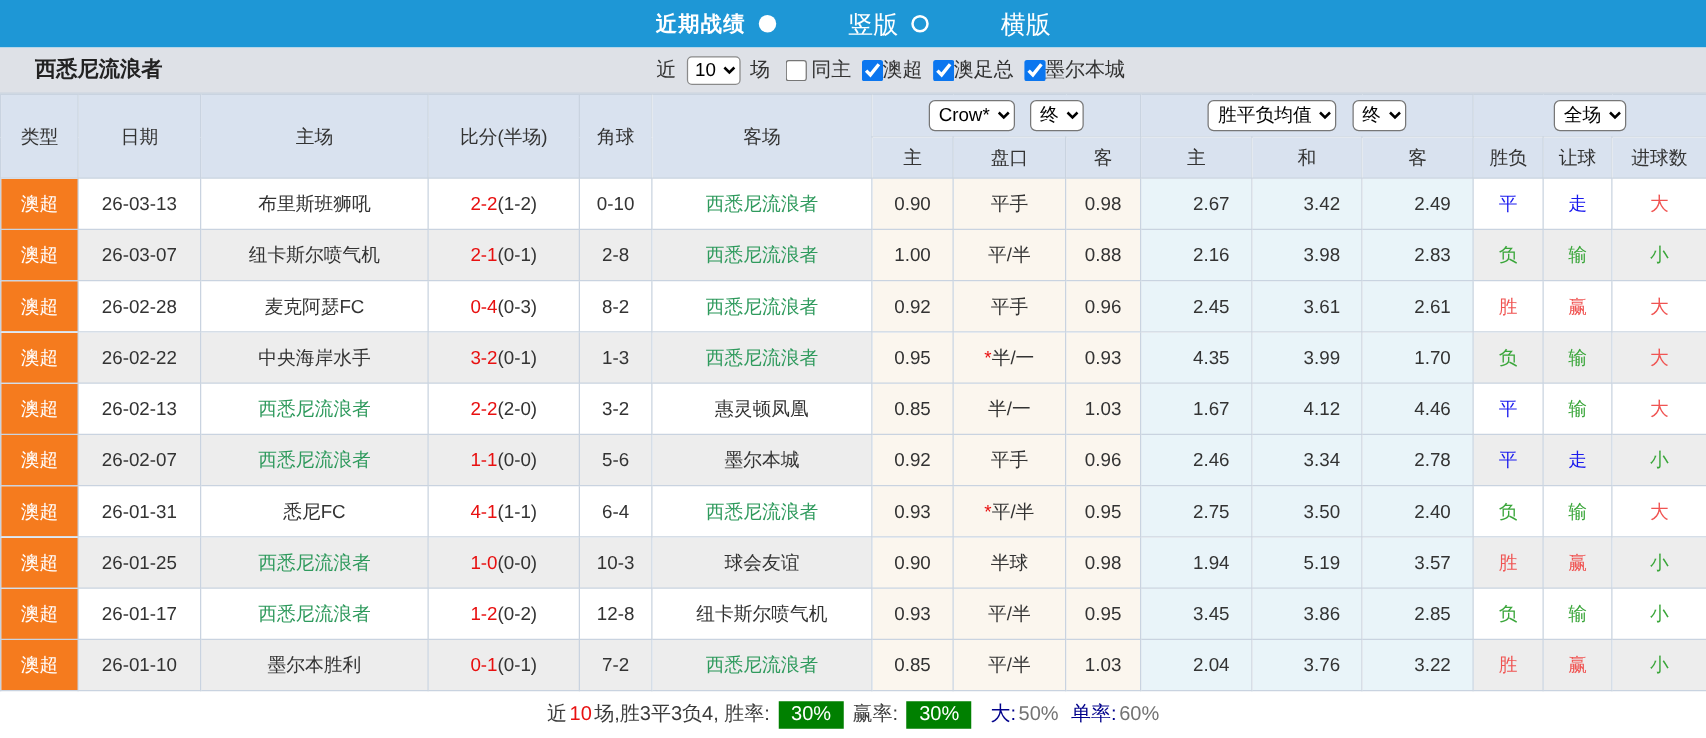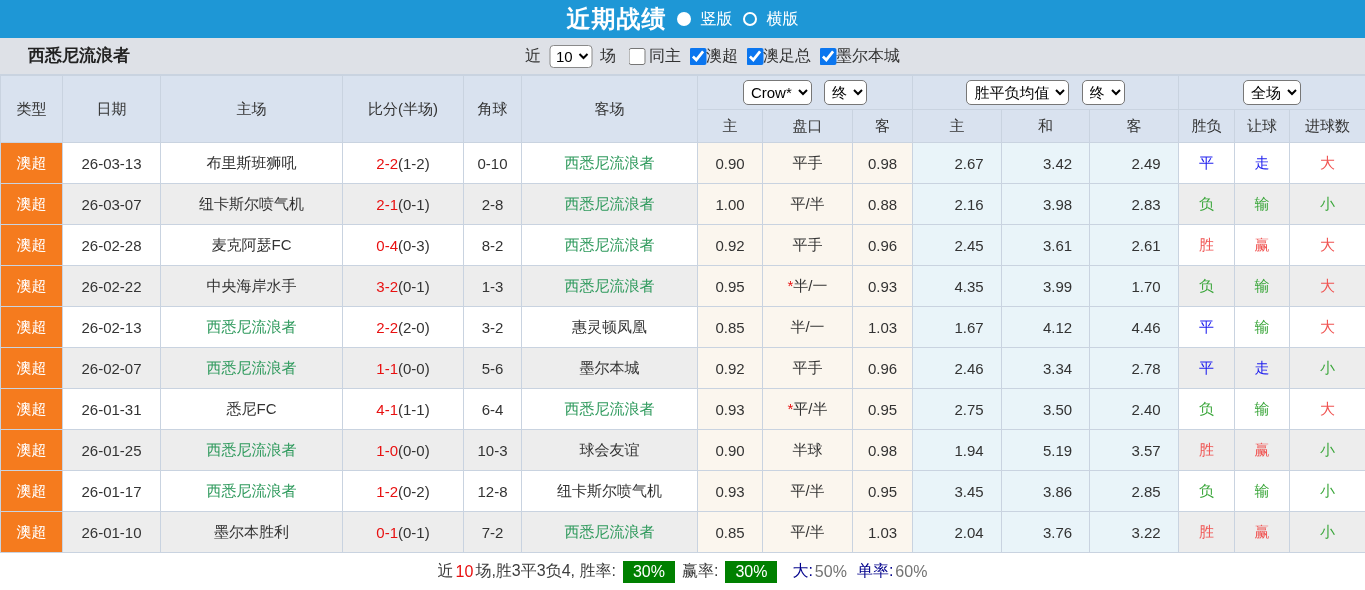--- a/index.html
+++ b/index.html
@@ -1,25 +1,25 @@
 <!DOCTYPE html>
 <html><head>
 <meta charset="utf-8">
 <style>
   * { box-sizing: border-box; margin: 0; padding: 0; }
   body { font-family: "Liberation Sans", "DejaVu Sans", sans-serif; background: #fff; }
   .page { width: 1365px; height: 590px; overflow: hidden; background: #fff; }
 
   
   .titlebar { height: 38px; background: #1e97d6; display: flex; align-items: center; justify-content: center; gap: 10px; color: #fff; }
-  .titlebar .title { font-size: 24px; font-weight: bold; letter-spacing: 1px; }
+  .titlebar .title { font-size: 17px; font-weight: bold; letter-spacing: 1px; }
   .radio { width: 14px; height: 14px; border-radius: 50%; display: inline-block; cursor: pointer; }
   .radio.filled { background: #fff; }
   .radio.empty { border: 2px solid #fff; background: transparent; }
-  .radio-label { font-size: 16px; }
+  .radio-label { font-size: 20px; margin-left: 48px; }
 
   
   .filterbar { height: 37px; background: #dee1e7; position: relative; border-bottom: 1px solid #c9d3e0; }
   .team-name { position: absolute; left: 28px; top: 0; line-height: 36px; font-size: 17px; font-weight: bold; color: #222; }
   .filters { position: absolute; left: 50%; transform: translateX(-42%); top: 0; height: 36px; display: flex; align-items: center; gap: 4px; font-size: 16px; color: #333; }
   .filters select { font-size: 15px; padding: 1px 2px; border: 1px solid #8a8a8a; border-radius: 4px; background: #fff; margin: 0 4px; }
   .filters input[type=checkbox] { width: 17px; height: 17px; accent-color: #0b76ef; margin-left: 8px; }
   .filters .lg-group { display: flex; align-items: center; }
   .filters .lg-group input[type=checkbox] { margin-left: 4px; }
 

